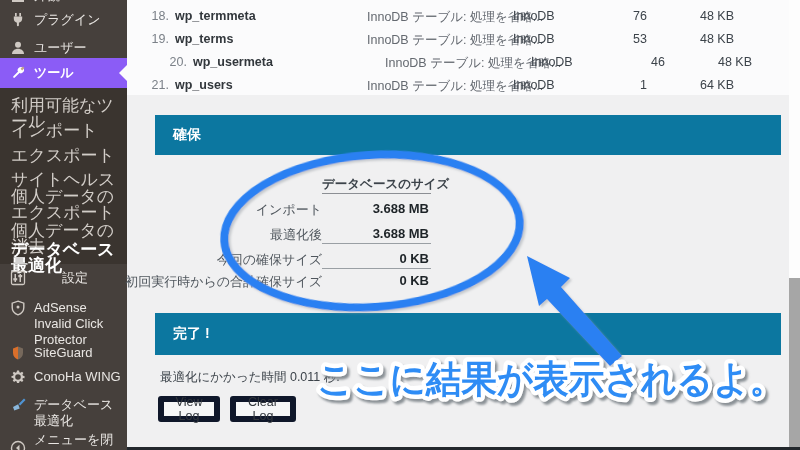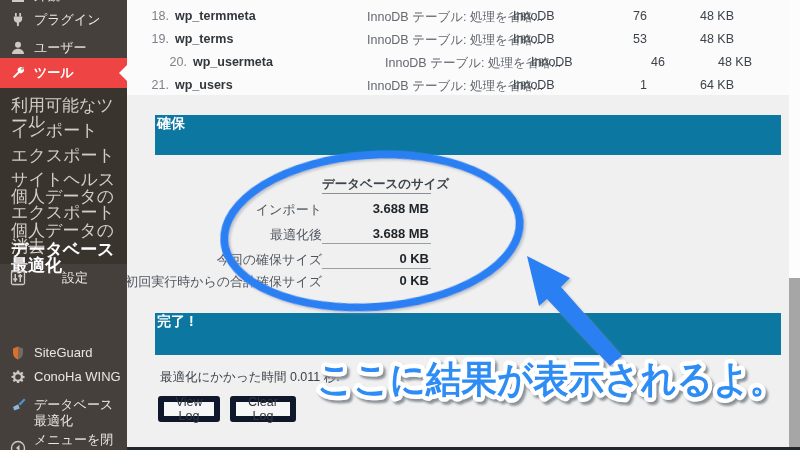--- a/index.html
+++ b/index.html
@@ -4,40 +4,40 @@
 <style>
   html,body{margin:0;padding:0;background:#ddd;}
   #screen{position:relative;width:800px;height:450px;overflow:hidden;
     background:#f0f0f1;font-family:"Liberation Sans","DejaVu Sans",sans-serif;}
   
   #sidebar{position:absolute;left:0;top:0;width:127px;height:450px;background:#46403c;}
   .sb-item{position:absolute;left:0;width:127px;display:flex;align-items:flex-start;
     gap:8px;padding:5px 4px 5px 10px;box-sizing:border-box;color:#e9e6e3;font-size:13px;
     line-height:16px;cursor:pointer;}
   .sb-item .ic{flex:0 0 16px;height:16px;margin-top:0;}
-  .sb-current{background:#ef4444;color:#fff;font-weight:bold;}
+  .sb-current{background:#8b5cf6;color:#fff;font-weight:bold;}
   .sb-current::after{content:"";position:absolute;right:0;top:50%;margin-top:-8px;
     border-top:8px solid transparent;border-bottom:8px solid transparent;
     border-right:8px solid #fbfbfc;}
   #submenu{position:absolute;left:0;top:88px;width:127px;height:176px;background:#3a342f;}
   .sub-item{position:absolute;left:0;width:127px;padding:2px 4px 2px 11px;box-sizing:border-box;
     color:#d2cdc8;font-size:17px;line-height:16px;cursor:pointer;}
   .sub-current{color:#fff;font-weight:bold;}
   
   #table-block{position:absolute;left:127px;top:0;width:662px;height:95px;background:#fbfbfc;}
   .trow{position:absolute;left:0;width:662px;height:23px;font-size:12.5px;color:#3c434a;}
   .trow span{position:absolute;top:4px;white-space:nowrap;}
   .c-idx{left:20px;width:22px;text-align:right;color:#7b8188;}
   .c-name{left:48px;font-weight:bold;color:#32373c;}
   .c-desc{left:240px;color:#646970;}
   .c-eng{left:386px;}
   .c-cnt{left:460px;width:60px;text-align:right;}
   .c-size{left:545px;width:62px;text-align:right;}
   .bar{position:absolute;left:155px;width:626px;background:#0c77a0;color:#fff;
-    font-size:14px;font-weight:bold;display:flex;padding-left:2px;
+    font-size:14px;font-weight:bold;display:flex;align-items:center;padding-left:18px;
     box-sizing:border-box;}
   #bar-kakuho{top:115px;height:40px;}
   #bar-done{top:313px;height:42px;}
   .st-label{position:absolute;width:200px;text-align:right;font-size:13px;color:#50575e;white-space:nowrap;}
   .st-value{position:absolute;left:322px;width:107px;text-align:right;font-size:13px;
     font-weight:bold;color:#1d2327;padding-right:2px;}
   .st-line{border-bottom:1px solid #9a9fa4;}
   #st-header{position:absolute;left:322px;width:109px;top:176px;height:17px;text-align:center;
     font-size:12.5px;font-weight:bold;color:#3c434a;border-bottom:1px solid #8c8f94;white-space:nowrap;}
   #time-text{position:absolute;left:160px;top:369px;font-size:12.5px;color:#3c434a;}
@@ -107,20 +107,27 @@
       <svg class="ic" viewBox="0 0 16 16">
         <rect x="1.5" y="1.5" width="13" height="13" rx="1.5" fill="none" stroke="#cfc9c3" stroke-width="1.3"></rect>
         <rect x="4.5" y="4" width="1.5" height="8" fill="#cfc9c3"></rect>
         <rect x="9.5" y="4" width="1.5" height="8" fill="#cfc9c3"></rect>
         <rect x="3.3" y="8.2" width="3.9" height="2.2" fill="#cfc9c3"></rect>
         <rect x="8.3" y="5" width="3.9" height="2.2" fill="#cfc9c3"></rect>
         </svg>
       <span>設定</span>
     </div>
 
+    <div class="sb-item" style="top:295px;height:38px;">
+      <svg class="ic" viewBox="0 0 16 16">
+        <path d="M8 1.2l5.8 2v4.3c0 3.7-2.5 6.2-5.8 7.3-3.3-1.1-5.8-3.6-5.8-7.3V3.2z" fill="none" stroke="#cfc9c3" stroke-width="1.4"></path>
+        <circle cx="8" cy="7" r="1.5" fill="#cfc9c3"></circle>
+        </svg>
+      <span style="width:84px;">AdSense Invalid Click Protector</span>
+    </div>
 
     <div class="sb-item" style="top:341px;height:24px;align-items:center;">
       <svg class="ic" viewBox="0 0 16 16">
         <path d="M8 1.5v13C5 13.4 3 11 3 8V3.5z" fill="#d96f2b"></path>
         <path d="M8 1.5l5 2V8c0 3-2 5.4-5 6.5z" fill="#77695c"></path>
         </svg>
       <span>SiteGuard</span>
     </div>
 
     <div class="sb-item" style="top:365px;height:24px;align-items:center;">

